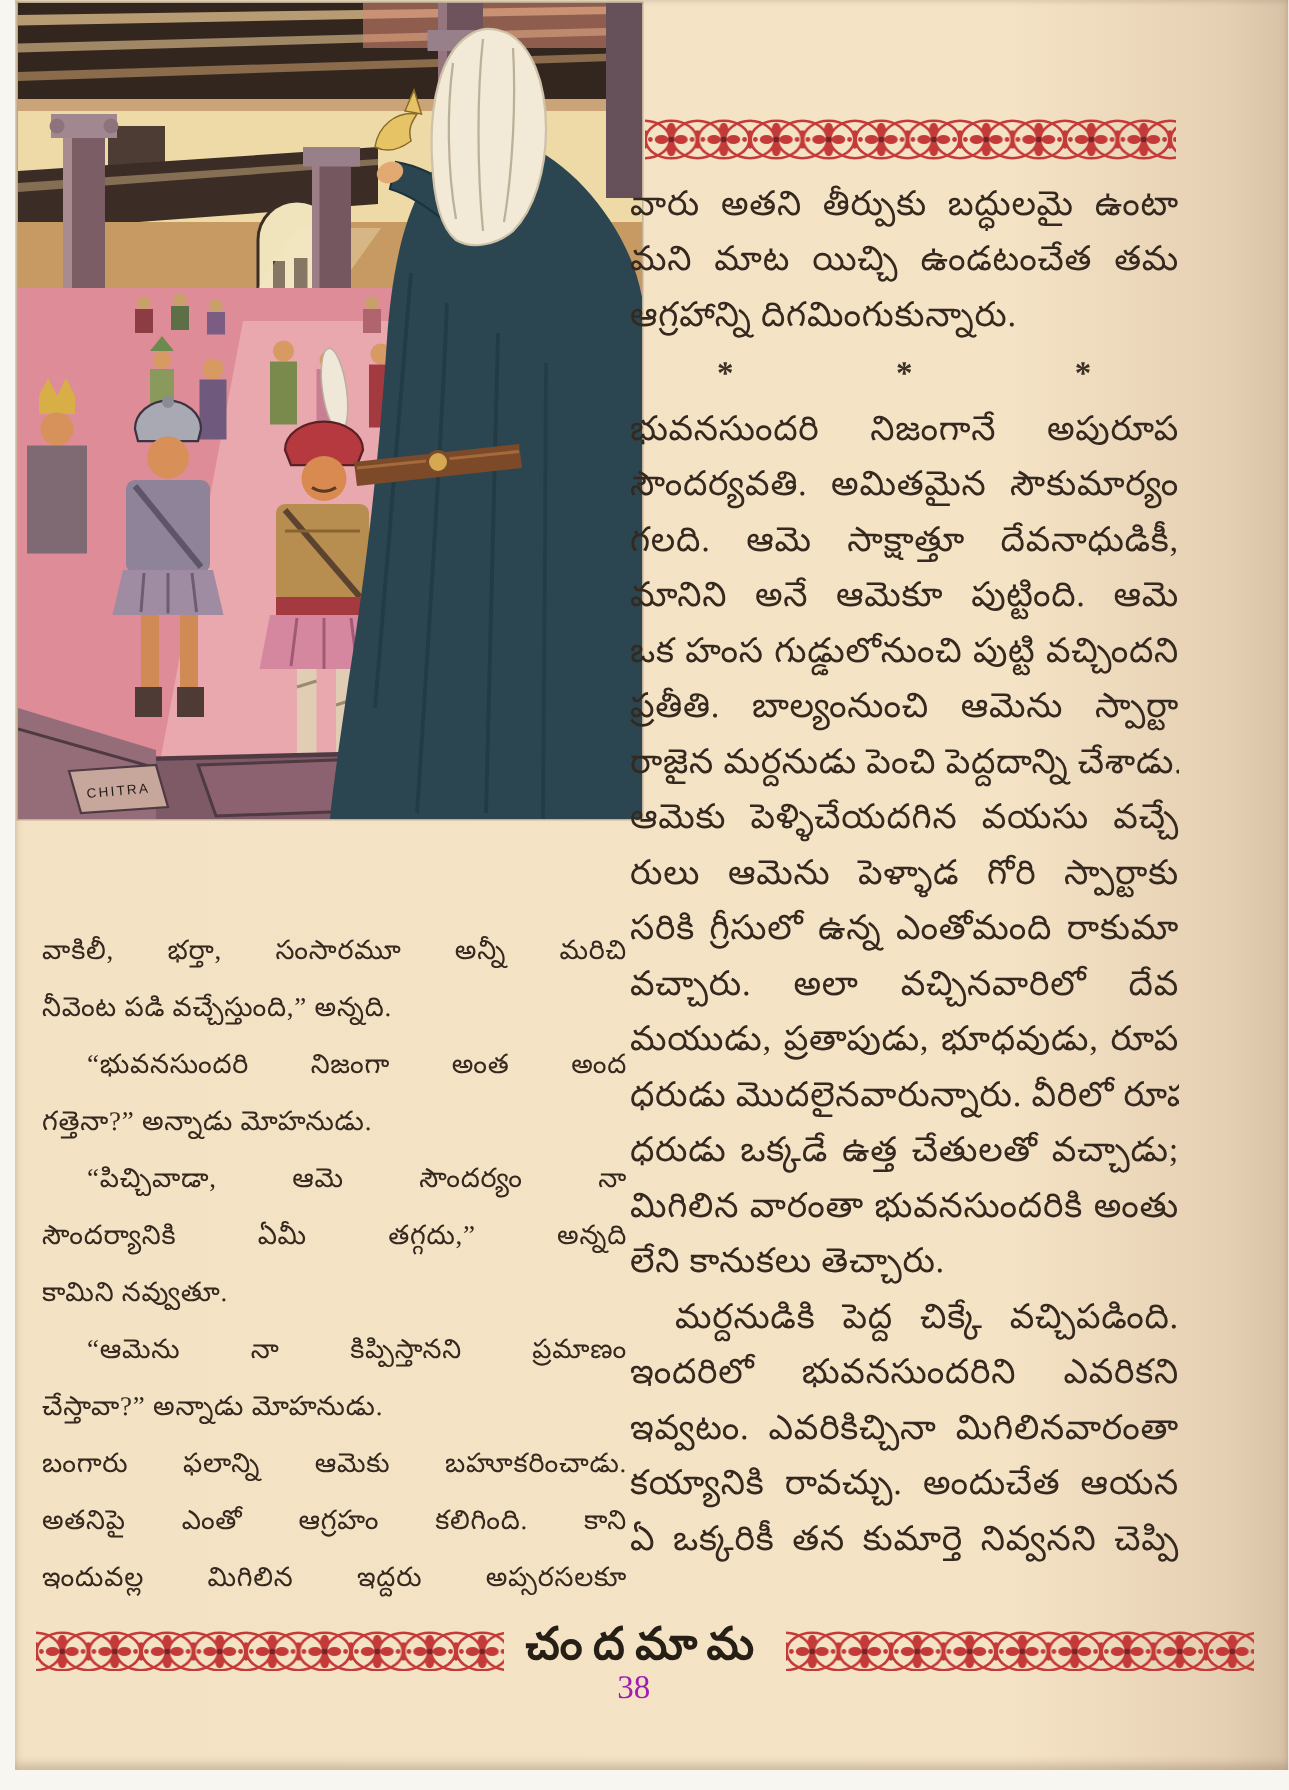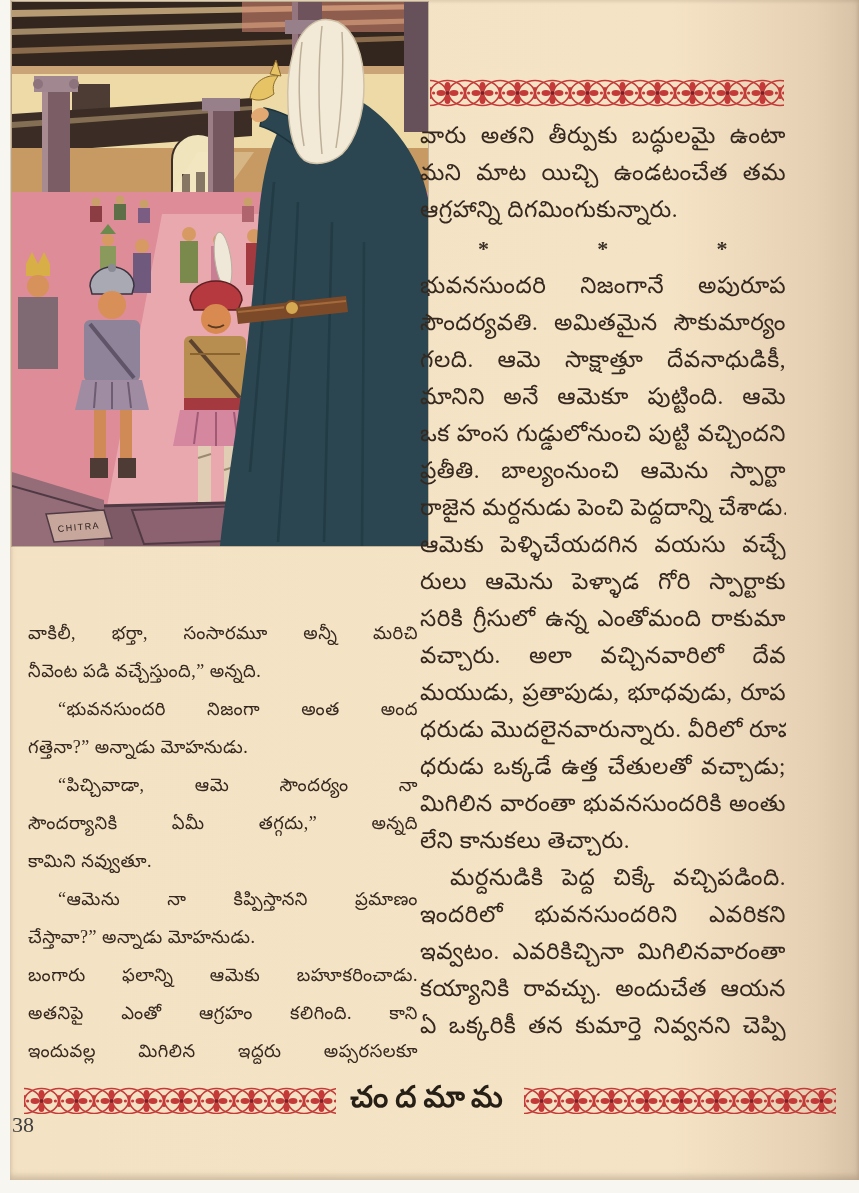--- a/index.html
+++ b/index.html
@@ -26,22 +26,22 @@
         text-overflow:clip;letter-spacing:.5px;}
   .line.indent{padding-left:30px;}
   .line.para-end{text-align-last:left;text-align:left;}
   .line.separator{display:flex;justify-content:space-between;width:250px;margin-left:58px;
                   font-size:22px;font-weight:bold;color:#3a3026;padding-top:2px;}
   .footer{position:absolute;left:24px;top:1080px;width:812px;height:34px;
           display:flex;align-items:flex-end;gap:14px;}
   .footer .orn{flex:1;height:28px;}
   .footer-title{font-size:30px;font-weight:bold;letter-spacing:7px;color:#261f15;
                 white-space:nowrap;line-height:34px;}
-  .page-number{position:absolute;left:12px;top:1112px;width:845px;text-align:left;
-               font-size:22px;color:#404040;}
+  .page-number{position:absolute;left:0;top:1112px;width:845px;text-align:center;
+               font-size:22px;color:#a21caf;}
   svg text{font-family:"Liberation Sans","DejaVu Sans",sans-serif;}
 </style>
 </head>
 <body>
 
 <div class="page">
   <div class="paper"></div>
 
   <svg width="0" height="0" style="position:absolute" aria-hidden="true">
     <defs>

